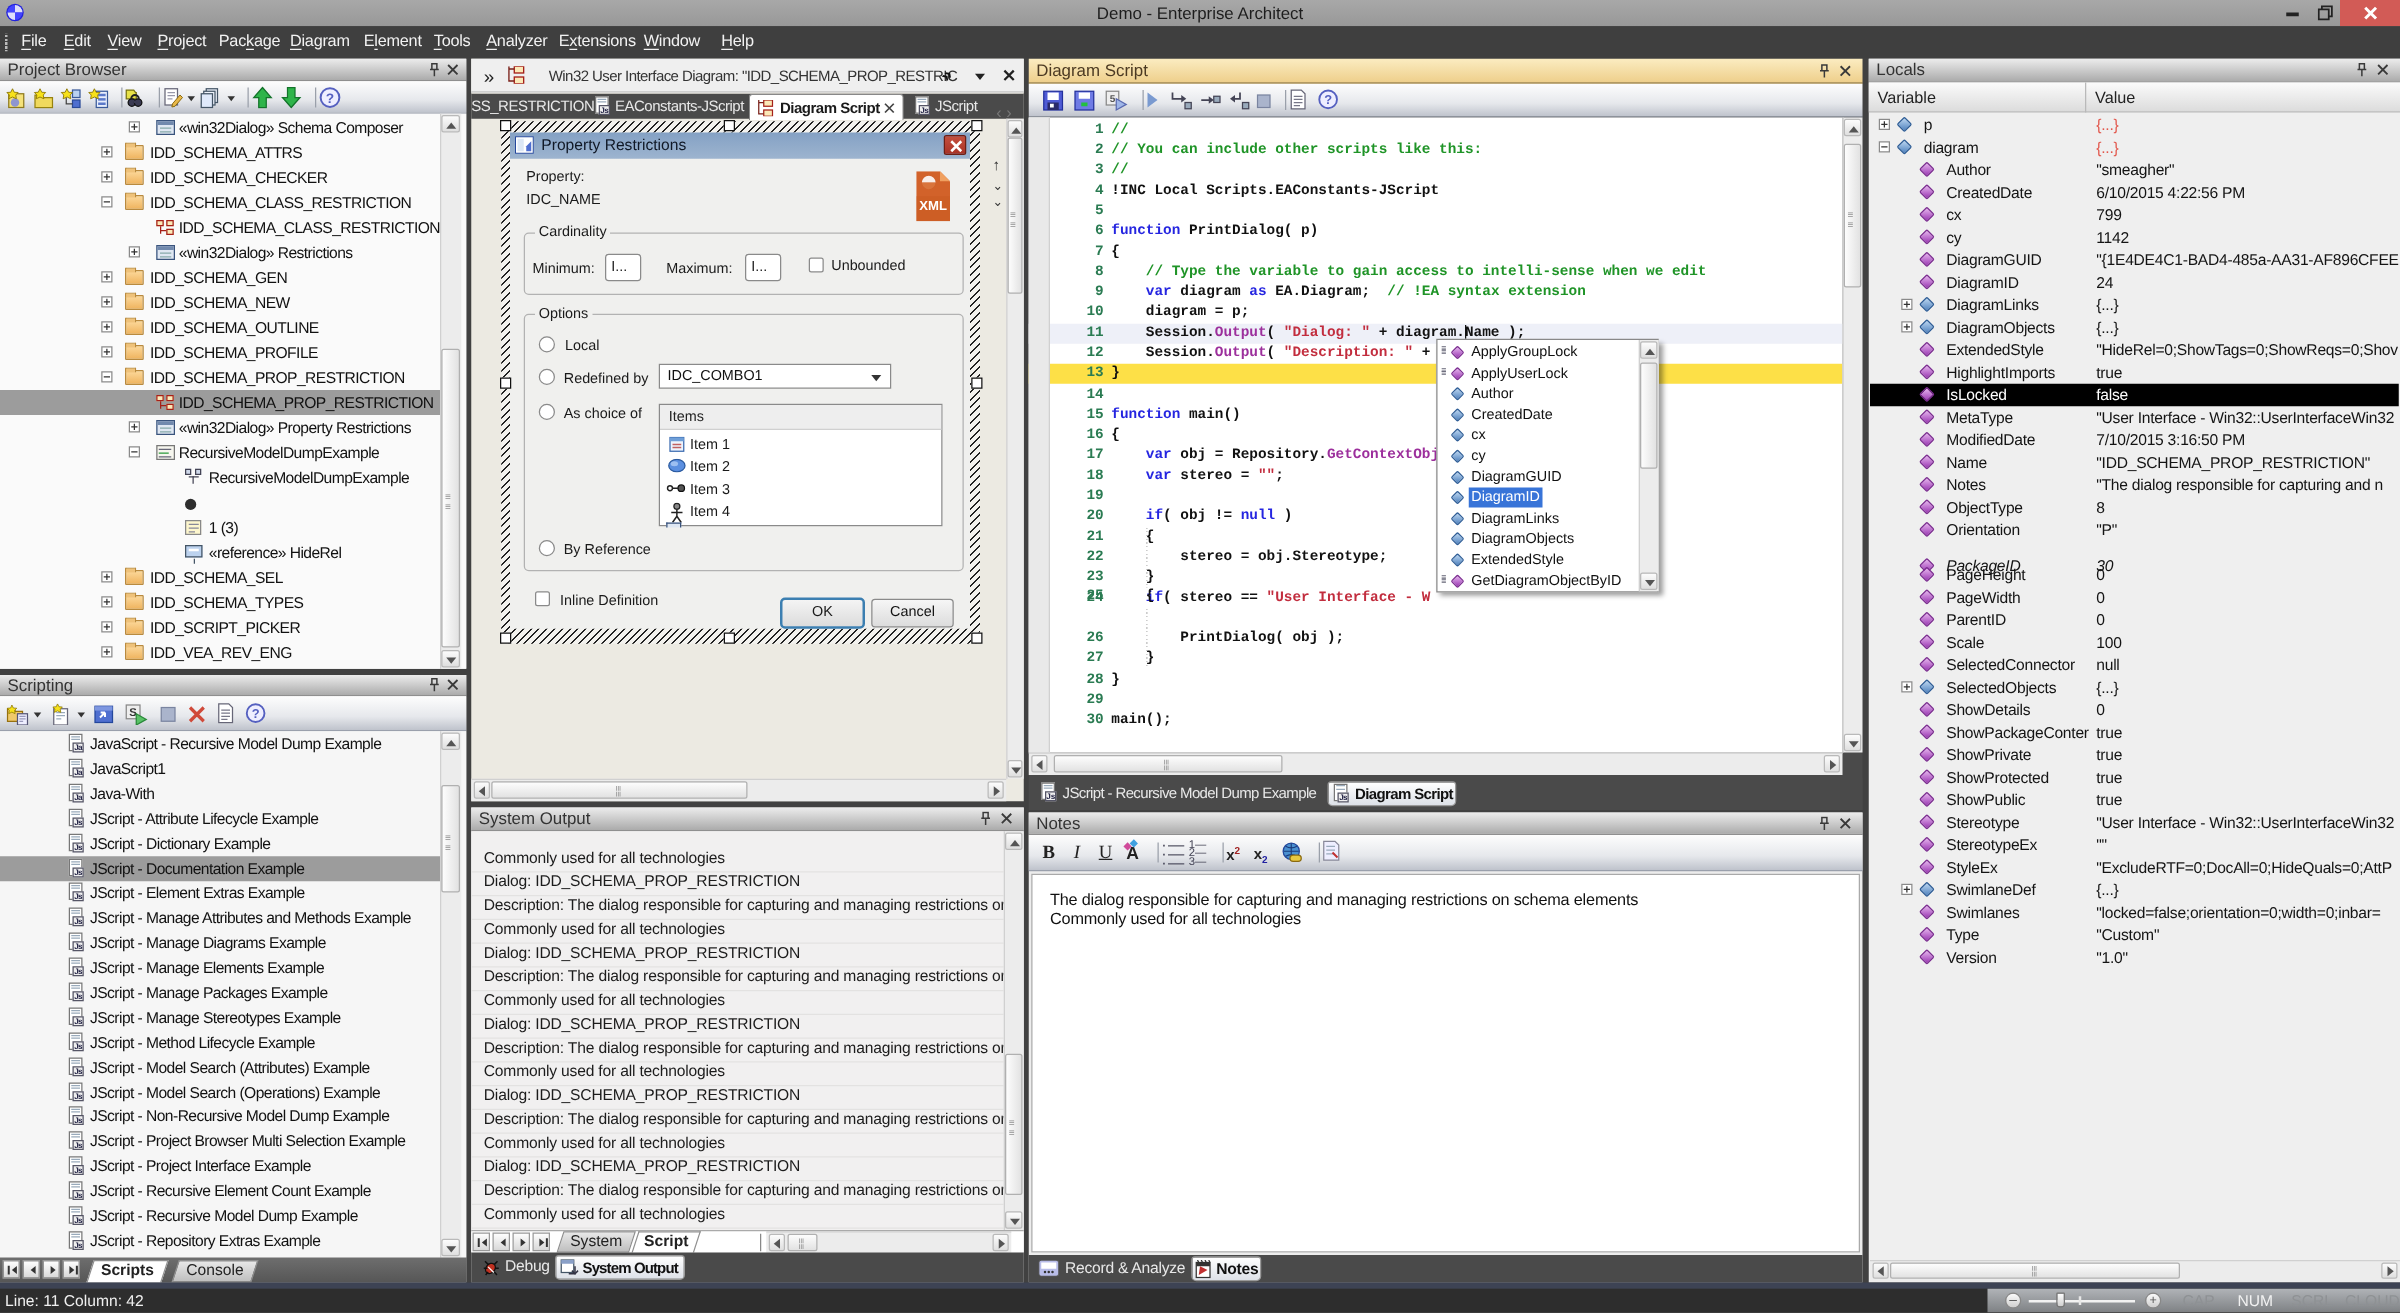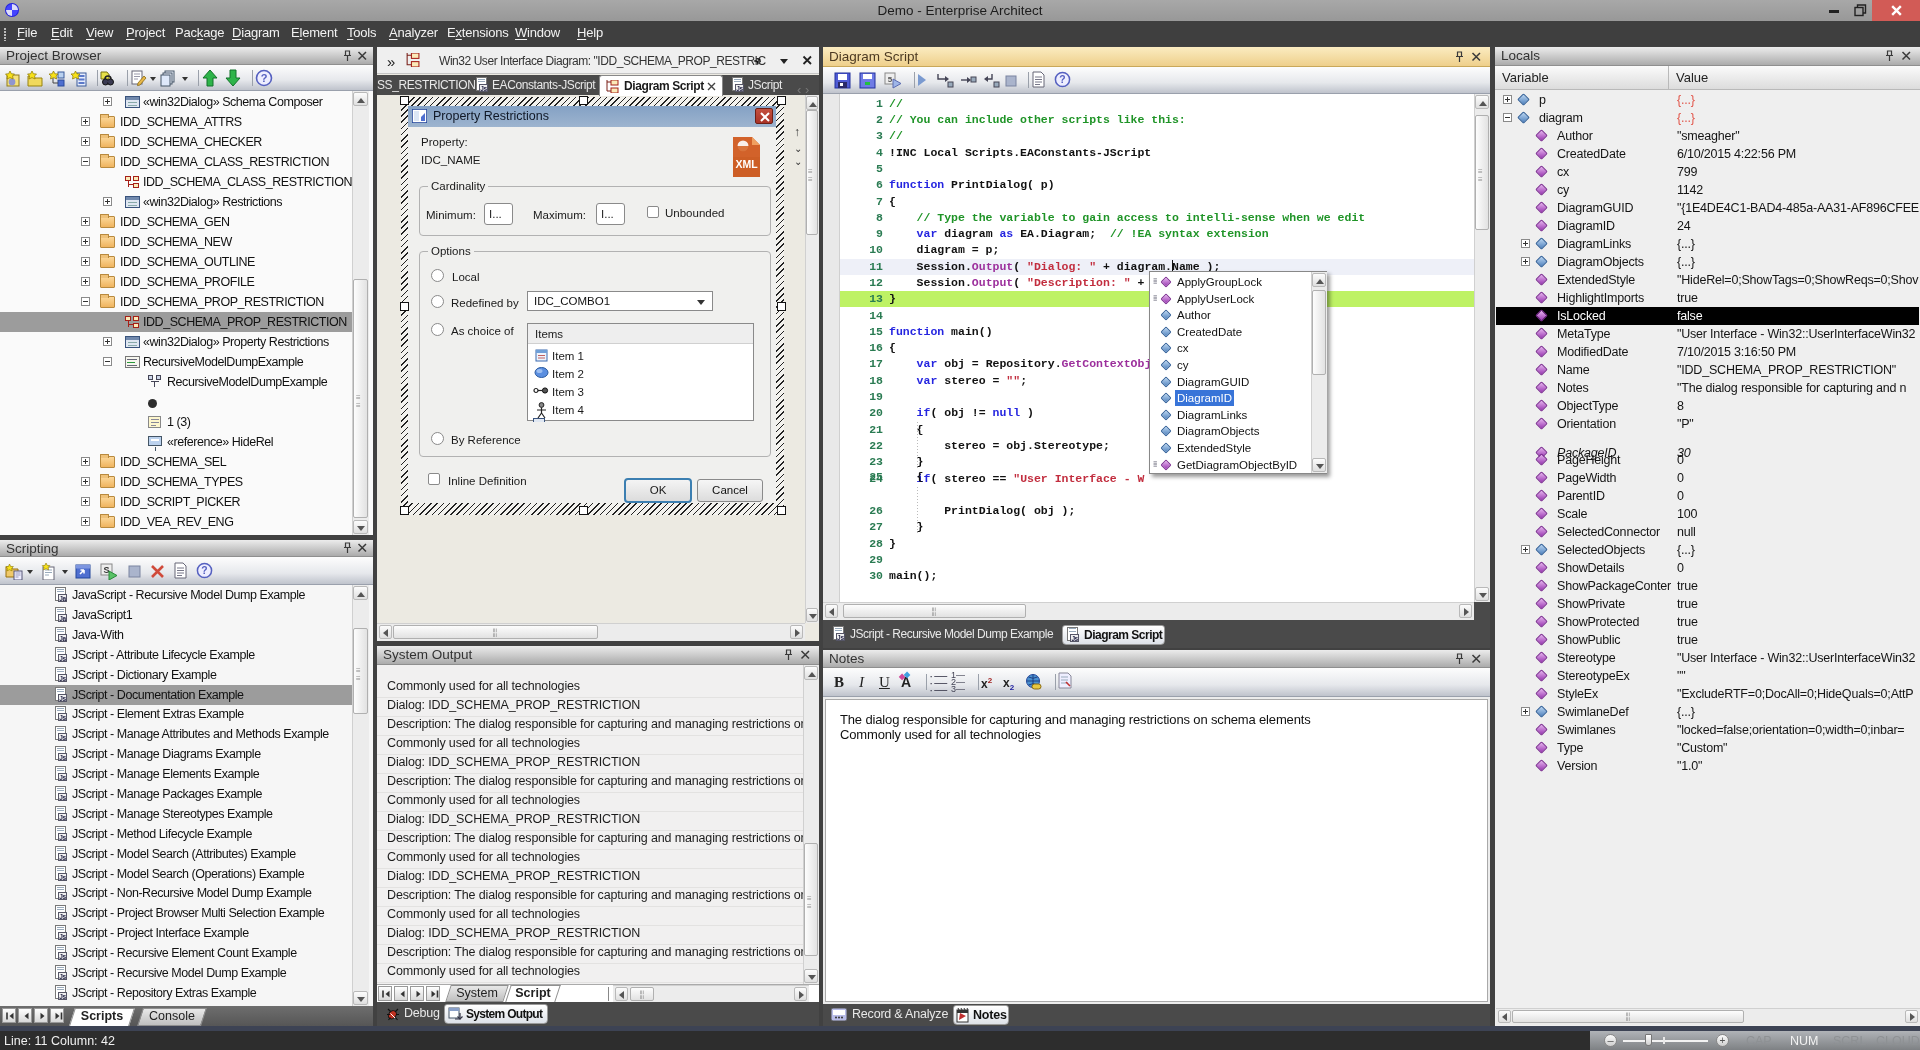--- a/index.html
+++ b/index.html
@@ -940,21 +940,21 @@
       <div class="cl" style="top:34.4px;"><span class="ln" style="left:0">3</span><span class="ct"><span class="cm">//</span></span></div>
       <div class="cl" style="top:50.7px;"><span class="ln" style="left:0">4</span><span class="ct">!INC Local Scripts.EAConstants-JScript</span></div>
       <div class="cl" style="top:67.0px;"><span class="ln" style="left:0">5</span><span class="ct"></span></div>
       <div class="cl" style="top:83.2px;"><span class="ln" style="left:0">6</span><span class="ct"><span class="kw">function</span> PrintDialog( p)</span></div>
       <div class="cl" style="top:99.5px;"><span class="ln" style="left:0">7</span><span class="ct">{</span></div>
       <div class="cl" style="top:115.8px;"><span class="ln" style="left:0">8</span><span class="ct">    <span class="cm">// Type the variable to gain access to intelli-sense when we edit</span></span></div>
       <div class="cl" style="top:132.1px;"><span class="ln" style="left:0">9</span><span class="ct">    <span class="kw">var</span> diagram <span class="kw">as</span> EA.Diagram;  <span class="cm">// !EA syntax extension</span></span></div>
       <div class="cl" style="top:148.4px;"><span class="ln" style="left:0">10</span><span class="ct">    diagram = p;</span></div>
       <div class="cl" style="top:164.7px;background:#eef0f8;"><span class="ln" style="left:0">11</span><span class="ct">    Session.<span class="mr">Output</span>( <span class="st">"Dialog: "</span> + diagram.Name );</span></div>
       <div class="cl" style="top:181.0px;"><span class="ln" style="left:0">12</span><span class="ct">    Session.<span class="mr">Output</span>( <span class="st">"Description: "</span> + diagram.Notes );</span></div>
-      <div class="cl" style="top:197.3px;background:#bef264;"><span class="ln" style="left:0">13</span><span class="ct">}</span></div>
+      <div class="cl" style="top:197.3px;background:#fde047;"><span class="ln" style="left:0">13</span><span class="ct">}</span></div>
       <div class="cl" style="top:213.6px;"><span class="ln" style="left:0">14</span><span class="ct"></span></div>
       <div class="cl" style="top:229.9px;"><span class="ln" style="left:0">15</span><span class="ct"><span class="kw">function</span> main()</span></div>
       <div class="cl" style="top:246.2px;"><span class="ln" style="left:0">16</span><span class="ct">{</span></div>
       <div class="cl" style="top:262.4px;"><span class="ln" style="left:0">17</span><span class="ct">    <span class="kw">var</span> obj = Repository.<span class="mr">GetContextObject</span>();</span></div>
       <div class="cl" style="top:278.7px;"><span class="ln" style="left:0">18</span><span class="ct">    <span class="kw">var</span> stereo = <span class="st">""</span>;</span></div>
       <div class="cl" style="top:295.0px;"><span class="ln" style="left:0">19</span><span class="ct"></span></div>
       <div class="cl" style="top:311.3px;"><span class="ln" style="left:0">20</span><span class="ct">    <span class="kw">if</span>( obj != <span class="kw">null</span> )</span></div>
       <div class="cl" style="top:327.6px;"><span class="ln" style="left:0">21</span><span class="ct">    {</span></div>
       <div class="cl" style="top:343.9px;"><span class="ln" style="left:0">22</span><span class="ct">        stereo = obj.Stereotype;</span></div>
       <div class="cl" style="top:360.2px;"><span class="ln" style="left:0">23</span><span class="ct">    }</span></div>

